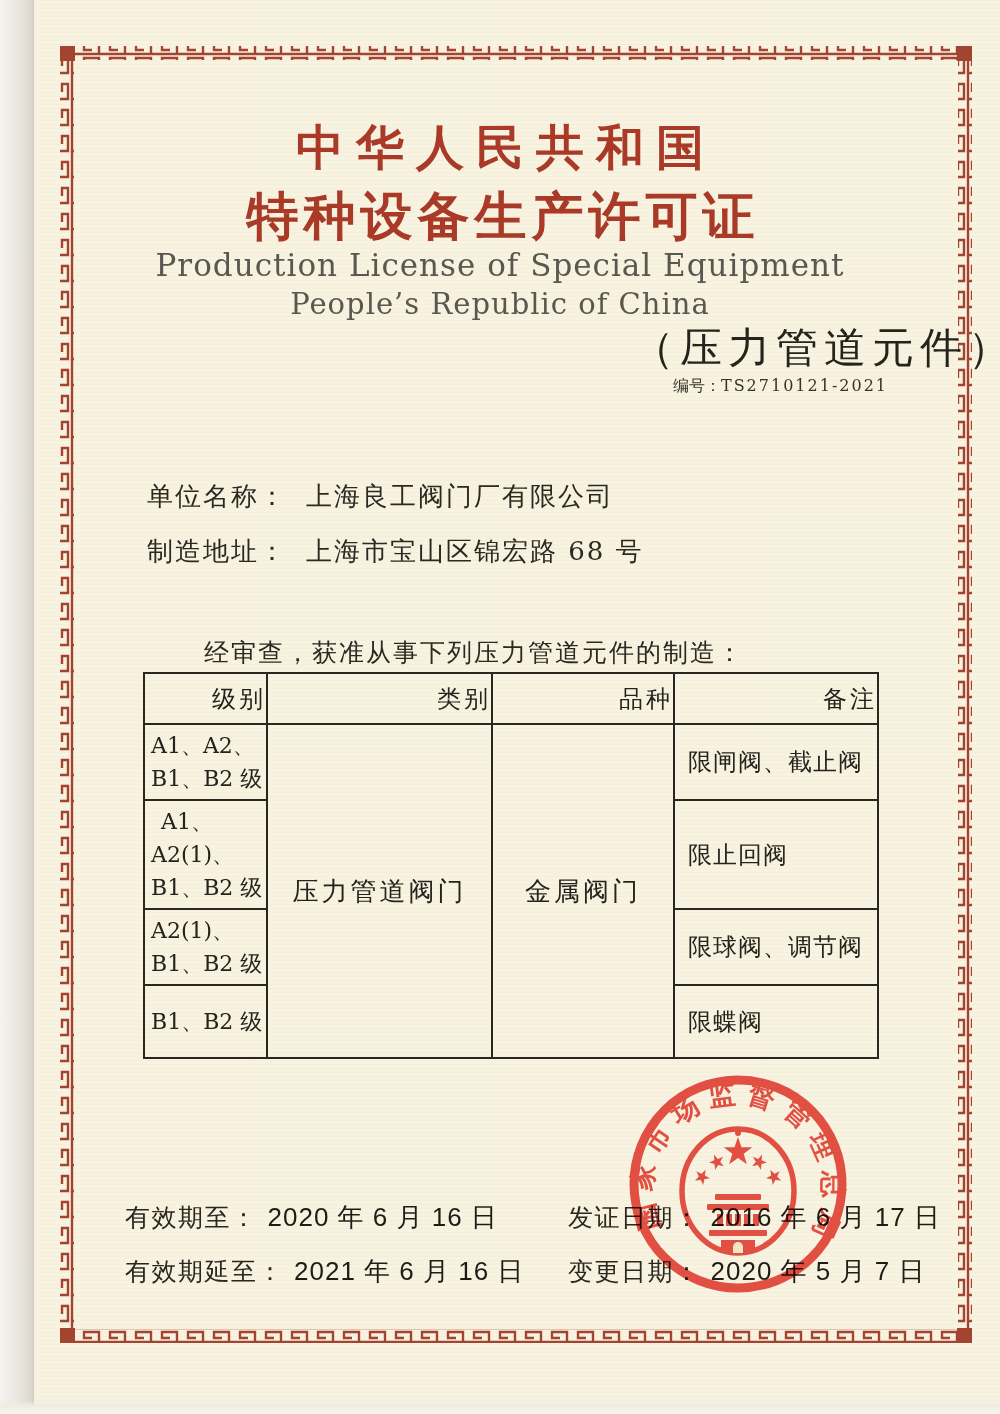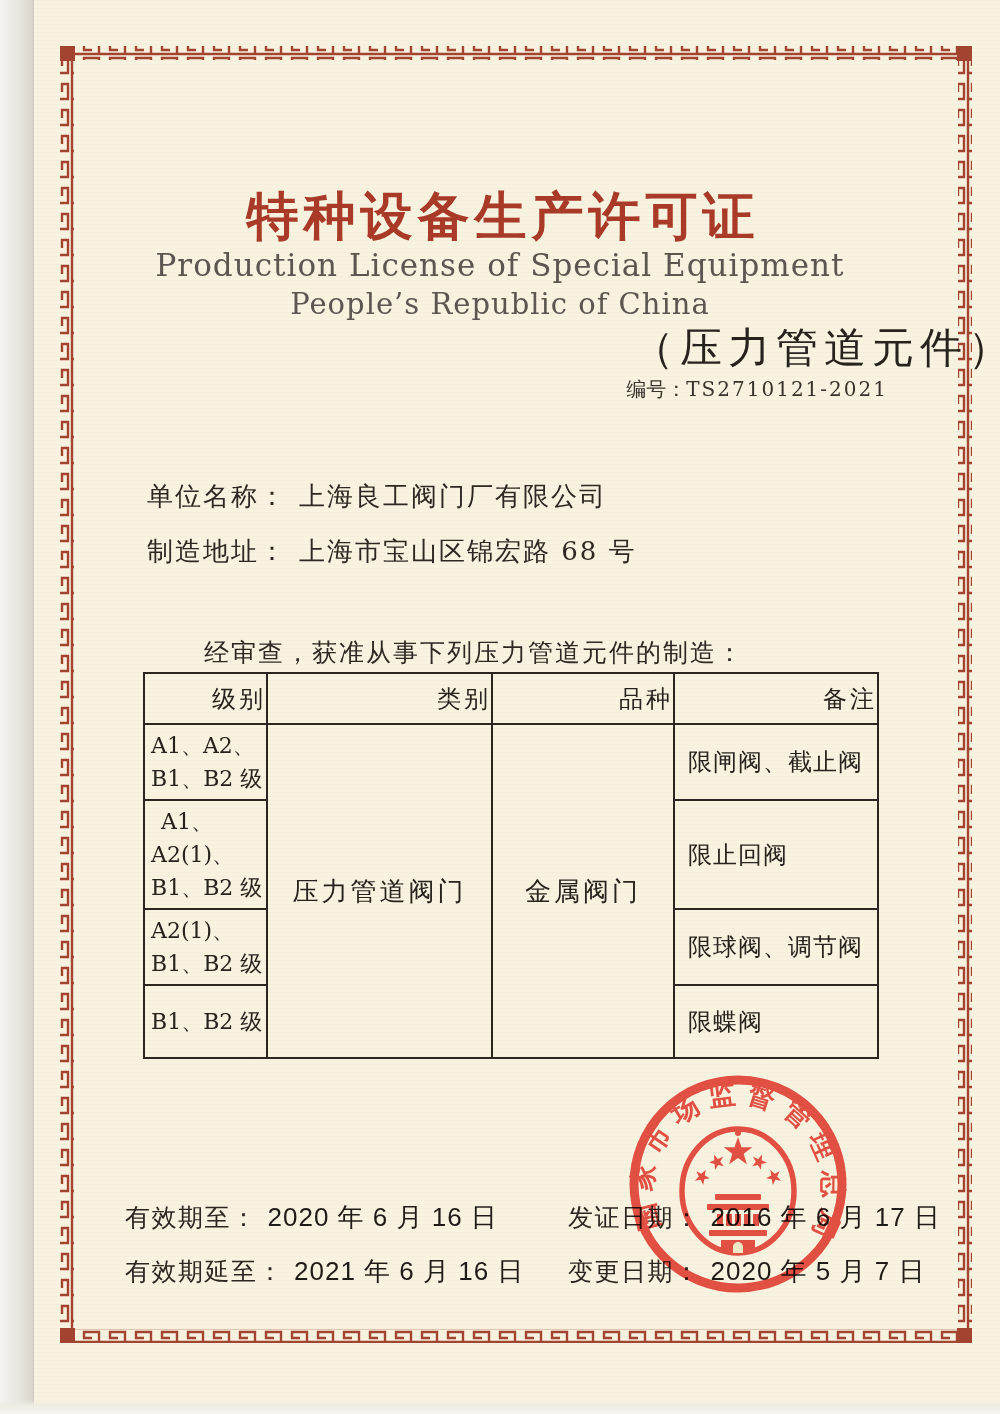--- a/index.html
+++ b/index.html
@@ -30,28 +30,28 @@
   .title-cn1{ top:116px; left:0; width:100%; text-align:center;
     font-size:48px; font-weight:bold; color:#a93a28; letter-spacing:12px; padding-left:12px; }
   .title-cn2{ top:182px; left:0; width:100%; text-align:center;
     font-size:52px; font-weight:bold; color:#a93a28; letter-spacing:5px; padding-left:6px; }
   .title-en1{ top:247px; left:0; width:100%; text-align:center;
     font-size:31px; color:#5b5750; letter-spacing:1px; }
   .title-en2{ top:287px; left:0; width:100%; text-align:center;
     font-size:29px; color:#5b5750; letter-spacing:1px; }
   .subtitle{ top:320px; left:16px; width:100%; text-align:right;
     font-size:42px; color:#26221c; letter-spacing:6px; padding-left:6px; }
-  .license-row{ top:376px; right:112px; font-size:20px; color:#37332c; }
+  .license-row{ top:376px; right:112px; font-size:16px; color:#37332c; }
   .license-row .num{ letter-spacing:2px; }
 
   
   .info-row{ left:147px; font-size:26px; color:#2d2822; letter-spacing:2px; }
   .info-company{ top:479px; }
   .info-address{ top:534px; }
-  .info-row .val{ margin-left:12px; }
+  .info-row .val{ margin-left:19px; }
   .note-row{ top:636px; left:204px; font-size:25px; color:#2d2822; letter-spacing:2px; }
 
   
   table.scope{ position:absolute; left:143px; top:672px; width:734px;
     border-collapse:collapse; table-layout:fixed; color:#26221c; }
   table.scope col.c1{ width:123px; } table.scope col.c2{ width:225px; }
   table.scope col.c3{ width:182px; } table.scope col.c4{ width:204px; }
   table.scope th, table.scope td{ border:2px solid #2b261f; font-weight:normal; }
   table.scope th{ height:51px; font-size:24px; letter-spacing:3px; text-align:right; }
   td.level{ font-size:22px; padding:4px 2px 4px 6px; line-height:1.5; vertical-align:middle; }
@@ -93,20 +93,21 @@
     <rect x="62" y="46" width="910" height="14" fill="url(#meanderH)"></rect>
     <rect x="62" y="1329" width="910" height="14" fill="url(#meanderH)"></rect>
     <rect x="60" y="46" width="14" height="1297" fill="url(#meanderV)"></rect>
     <rect x="958" y="46" width="14" height="1297" fill="url(#meanderV)"></rect>
     <rect x="60" y="46" width="15" height="15" fill="#a34431"></rect>
     <rect x="957" y="46" width="15" height="15" fill="#a34431"></rect>
     <rect x="60" y="1328" width="15" height="15" fill="#a34431"></rect>
     <rect x="957" y="1328" width="15" height="15" fill="#a34431"></rect>
   </svg>
 
+  <div class="abs title-cn1">中华人民共和国</div>
   <div class="abs title-cn2">特种设备生产许可证</div>
   <div class="abs title-en2">People’s Republic of China</div>
   <div class="abs title-en1">Production License of Special Equipment</div>
   <div class="abs subtitle">（压力管道元件）</div>
 
   <div class="abs license-row">
     <span>编号：</span><span class="num">TS2710121-2021</span>
   </div>
 
   <div class="abs info-row info-company">

